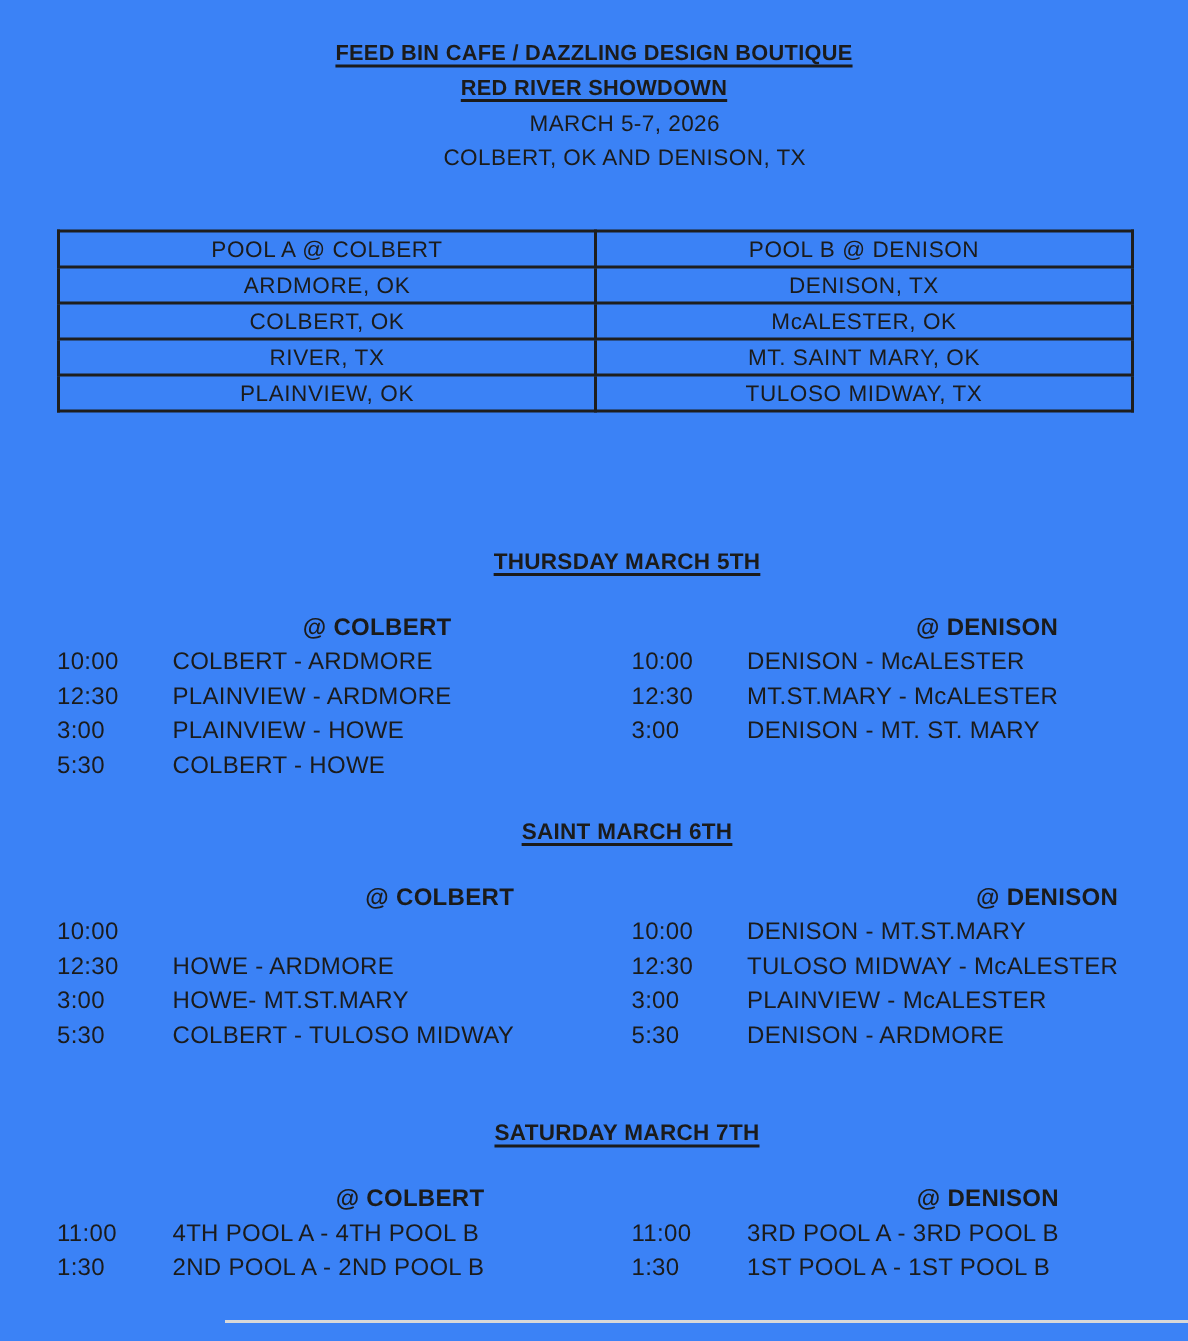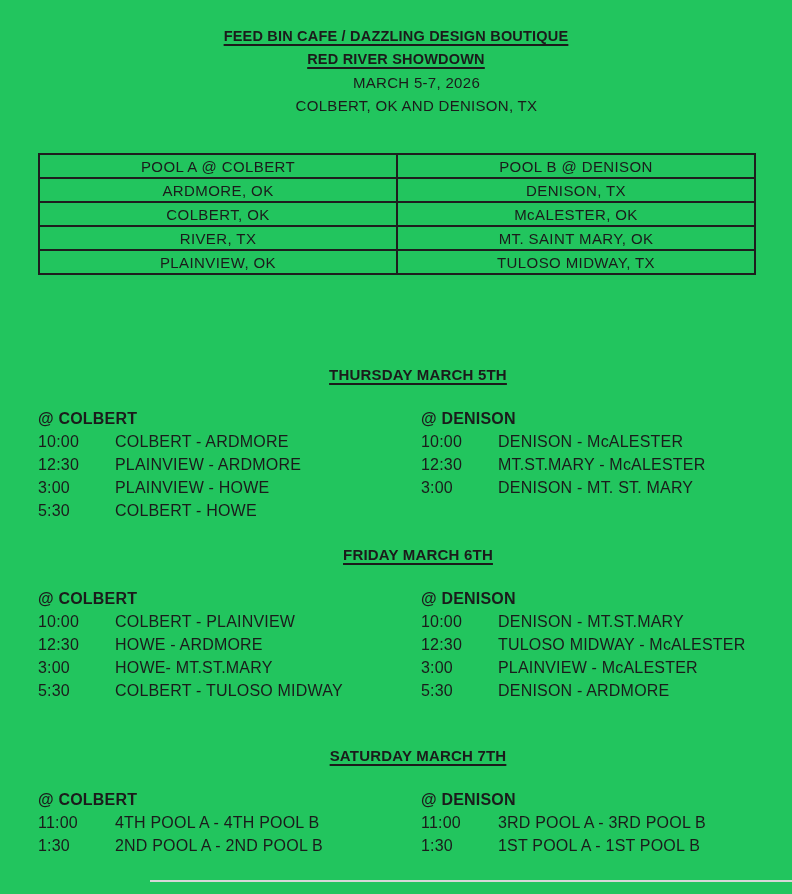--- a/index.html
+++ b/index.html
@@ -2,21 +2,21 @@
 <html><head>
 <meta charset="utf-8">
 <style>
   * { margin:0; padding:0; box-sizing:border-box; }
   html,body { background:#ffffff; }
   body {
     width:792px; height:894px; position:relative;
     font-family:"Liberation Sans","DejaVu Sans",sans-serif;
     color:#1b1b1b;
   }
-  .page { position:absolute; top:0; left:0; width:792px; height:894px; background:#22c55e; overflow:hidden; }
+  .page { position:absolute; top:0; left:0; width:792px; height:894px; background:#3b82f6; overflow:hidden; }
 
   
   .doc-header { position:absolute; top:25px; left:0; right:0; text-align:center; line-height:23px; }
   .doc-header .title,
   .doc-header .subtitle {
     font-weight:bold; font-size:14.5px; letter-spacing:0.2px;
     text-decoration:underline; text-decoration-thickness:2px; text-underline-offset:3px;
   }
   .doc-header .dates,
   .doc-header .locations { font-size:15px; letter-spacing:0.3px;padding-left:41px; }
@@ -39,21 +39,21 @@
   .day-2 { top:744px; }
   .day-title { text-align:center; font-size:15px; line-height:23px; font-weight:bold;padding-left:44px; }
   .day-title span {
     text-decoration:underline; text-decoration-thickness:2px;
     text-underline-offset:3px; letter-spacing:0.2px;
   }
   .venues { position:relative; margin-top:21px; }
   .venue { position:absolute; top:0; }
   .venue.v0 { left:38px; }
   .venue.v1 { left:421px; }
-  .venue h3 { font-size:16px; font-weight:bold; line-height:23px; letter-spacing:0.2px; }
+  .venue h3 { font-size:16px; font-weight:bold; line-height:23px; letter-spacing:0.2px;text-align:right; }
   .game { display:flex; font-size:16px; line-height:23px; letter-spacing:0.2px; white-space:nowrap;gap:20px; }
   .game .time { width:57px; flex:0 0 57px; }
   .useg { text-underline-offset:2px; }
 
   
   .scan-line { position:absolute; top:880px; left:150px; width:642px; height:2px; background:#d8d8d8; }
 </style>
 </head>
 <body>
 
@@ -127,27 +127,26 @@
               <span class="matchup"><span class="useg">MT.ST.</span><span>MARY - McALESTER</span></span>
             </div>
             <div class="game">
               <span class="time">3:00</span>
               <span class="matchup"><span>DENISON - MT. ST. MARY</span></span>
             </div>
           </div>
         </div>
       </section>
       <section class="day day-1">
-        <h2 class="day-title"><span>FRIDAY MARCH 6TH</span></h2>
+        <h2 class="day-title"><span>SAINT MARCH 6TH</span></h2>
         <div class="venues">
           <div class="venue v0">
             <h3>@ COLBERT</h3>
             <div class="game">
               <span class="time">10:00</span>
-              <span class="matchup"><span>COLBERT - PLAINVIEW</span></span>
             </div>
             <div class="game">
               <span class="time">12:30</span>
               <span class="matchup"><span>HOWE - ARDMORE</span></span>
             </div>
             <div class="game">
               <span class="time">3:00</span>
               <span class="matchup"><span>HOWE- </span><span class="useg">MT.ST.</span><span>MARY</span></span>
             </div>
             <div class="game">

